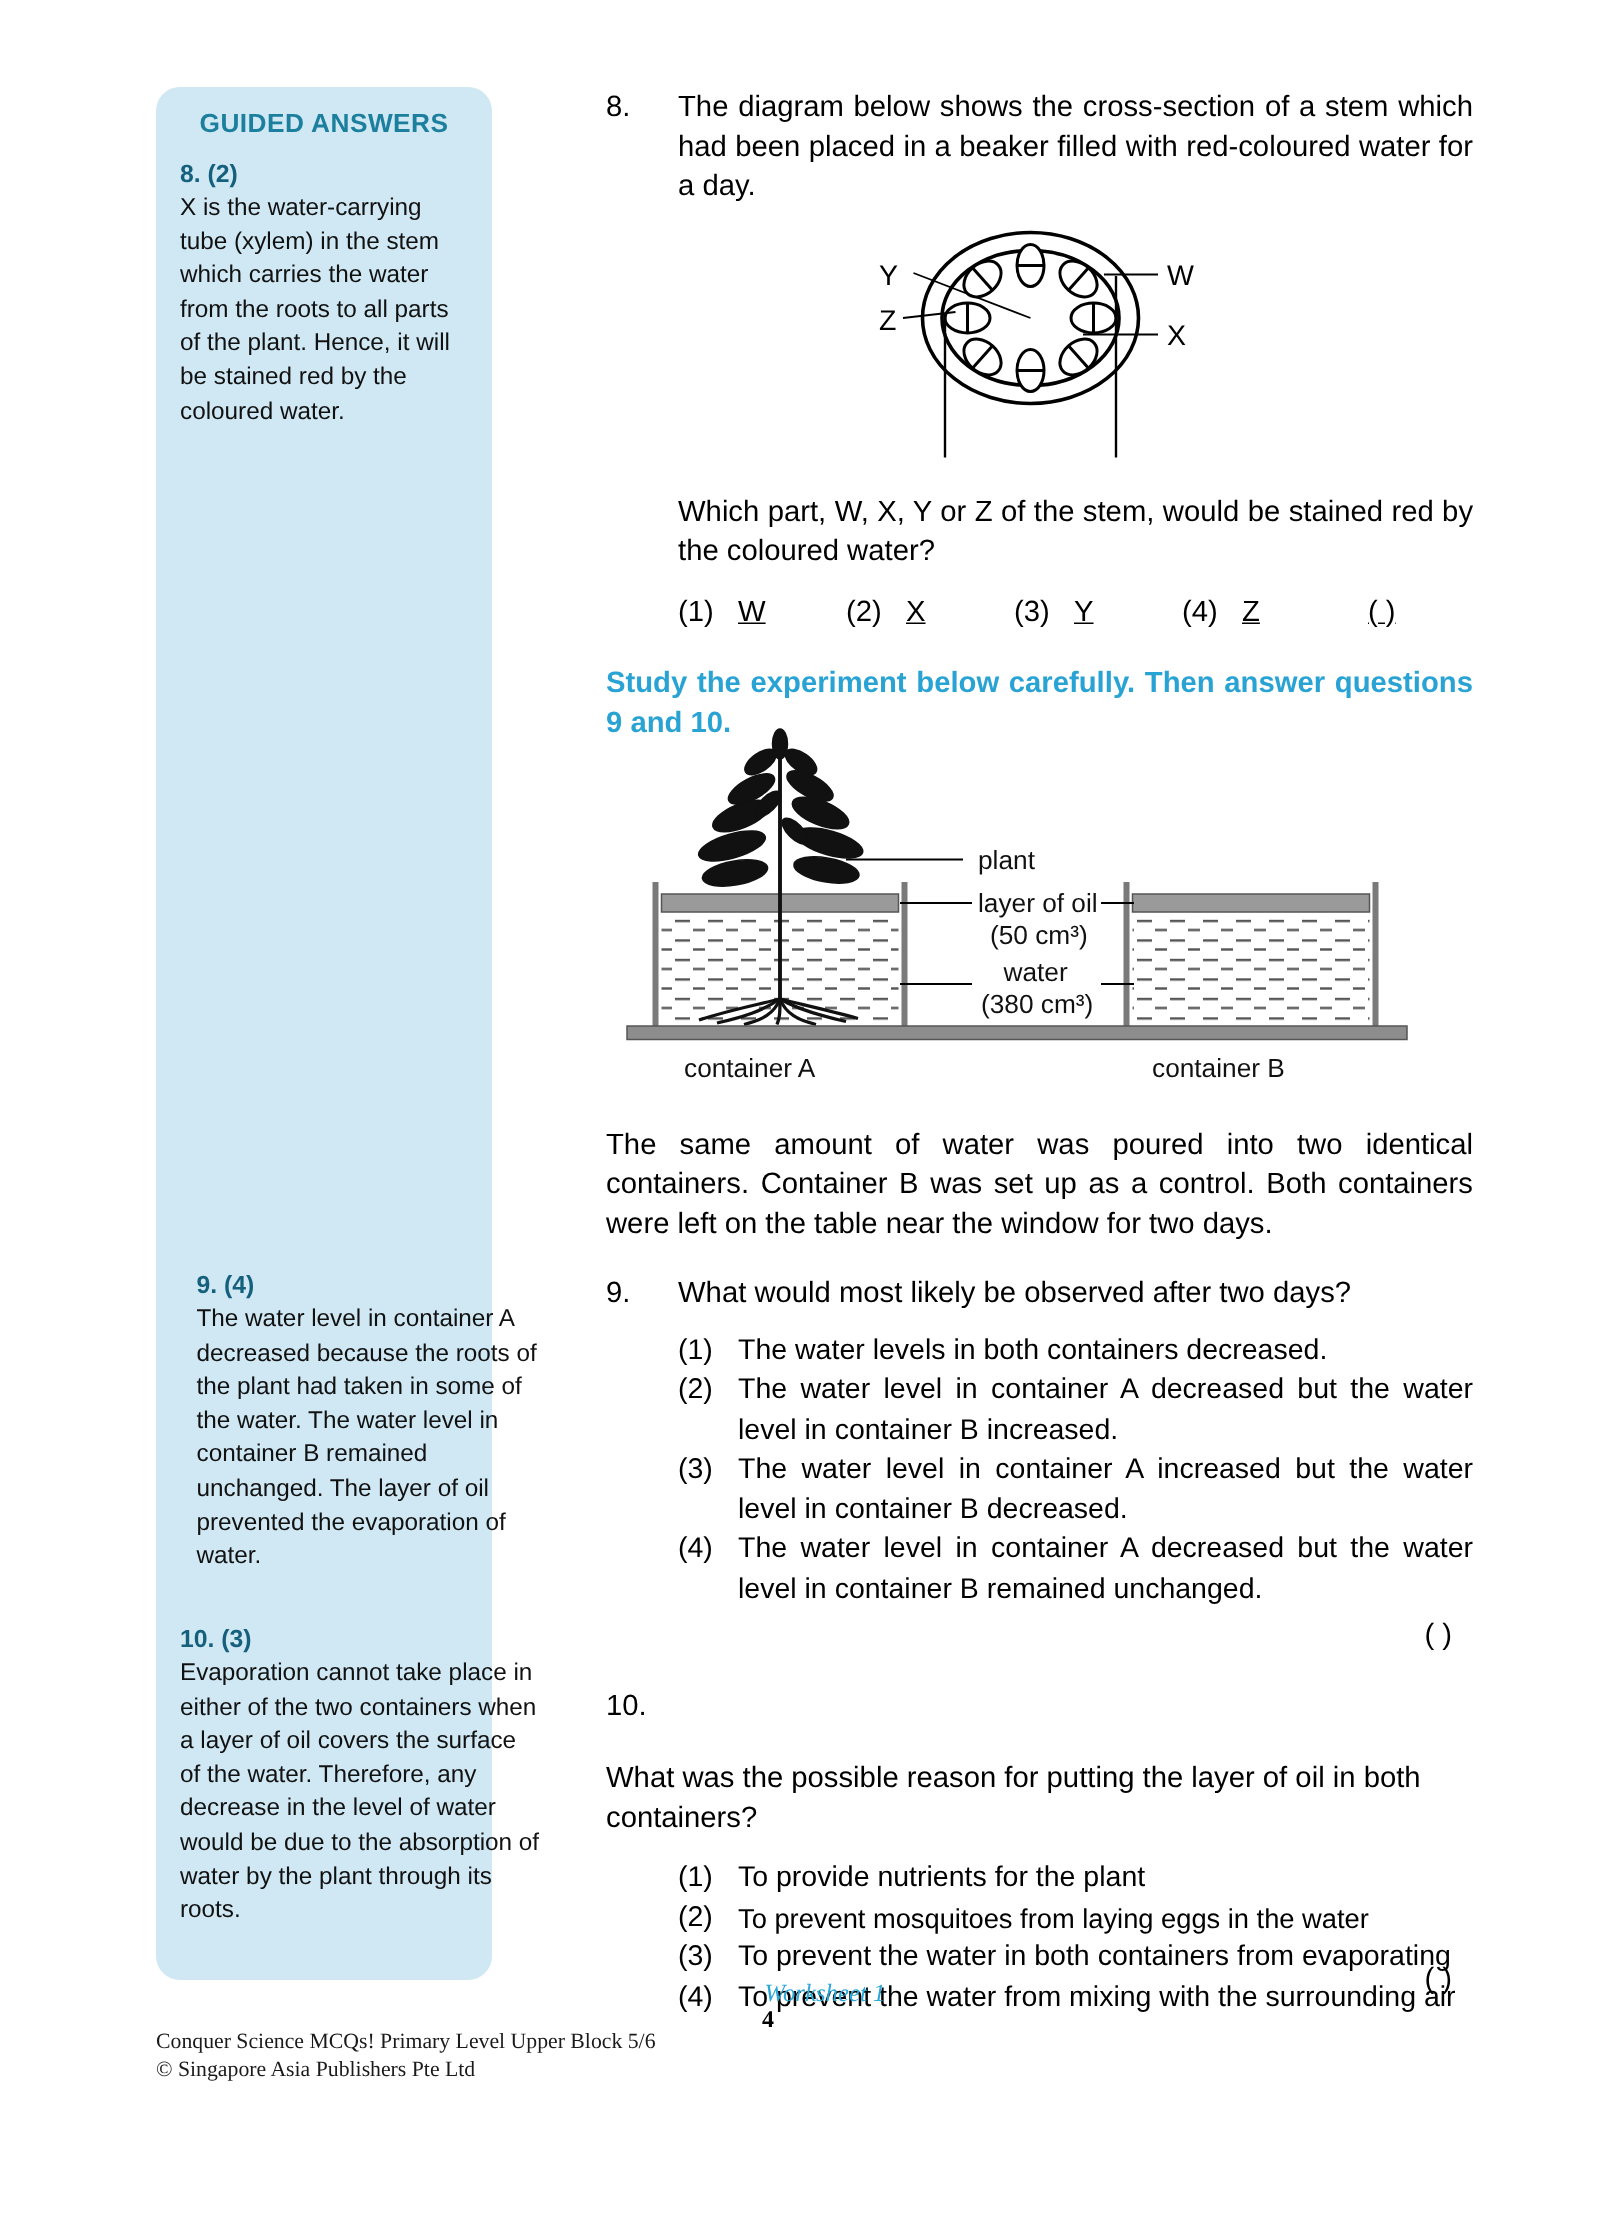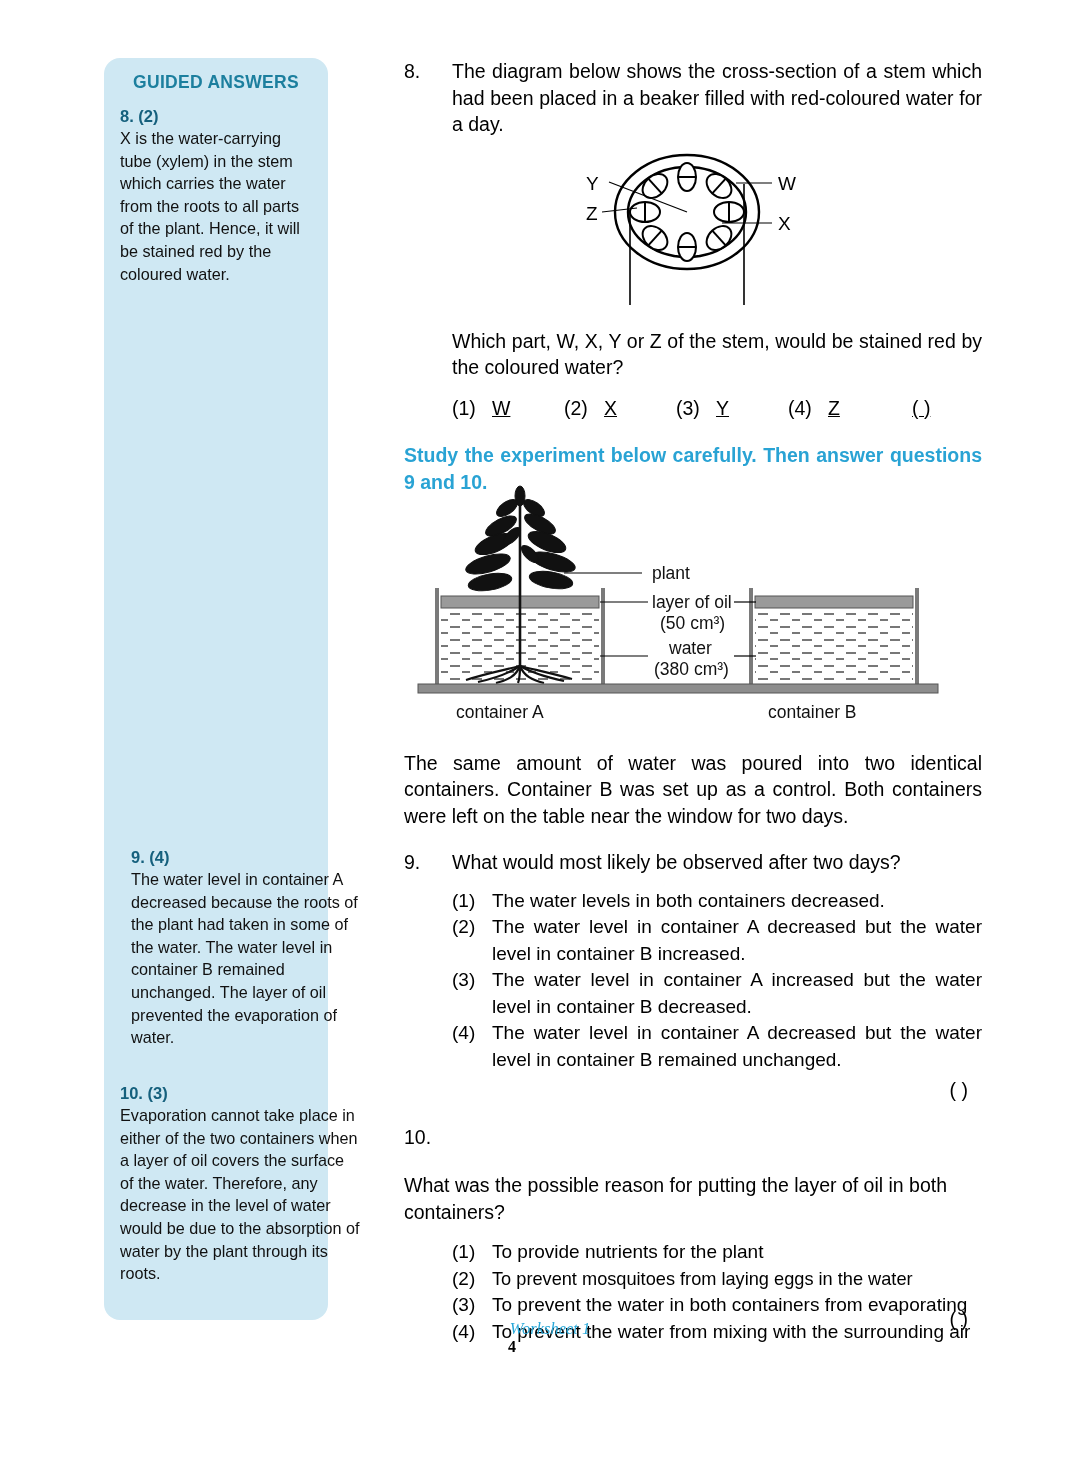--- a/index.html
+++ b/index.html
@@ -372,16 +372,20 @@
       <text x="248" y="130" font-family="Liberation Sans, sans-serif" font-size="17.5" fill="#111">layer of oil</text>
       <text x="256" y="151" font-family="Liberation Sans, sans-serif" font-size="17.5" fill="#111">(50 cm³)</text>
       <text x="265" y="176" font-family="Liberation Sans, sans-serif" font-size="17.5" fill="#111">water</text>
       <text x="250" y="197" font-family="Liberation Sans, sans-serif" font-size="17.5" fill="#111">(380 cm³)</text>
 
       <text x="52" y="240" font-family="Liberation Sans, sans-serif" font-size="17.5" fill="#111">container A</text>
       <text x="364" y="240" font-family="Liberation Sans, sans-serif" font-size="17.5" fill="#111">container B</text>
     </svg>
   </div>
 
+  <div id="footer">
+    <div class="footer-credit">Conquer Science MCQs! Primary Level Upper Block 5/6</div>
+    <div class="footer-credit">© Singapore Asia Publishers Pte Ltd</div>
+  </div>
   <div id="page-number">4</div>
   <div id="worksheet-label">Worksheet 1</div>
 
 </div>
 
 </body></html>

